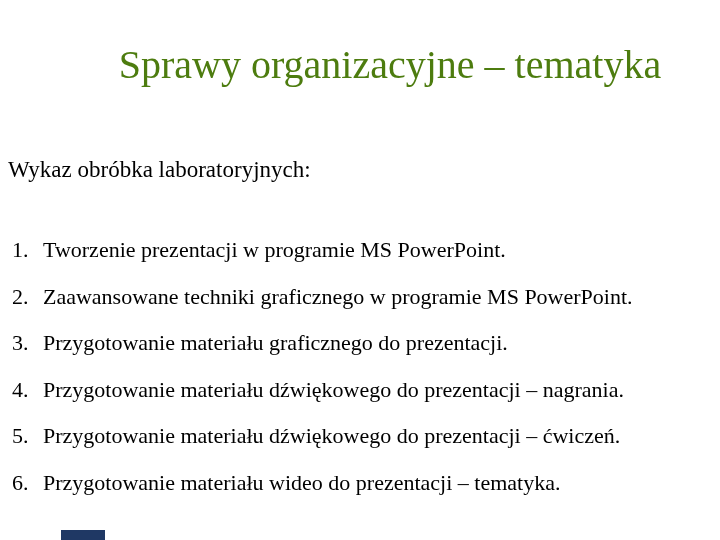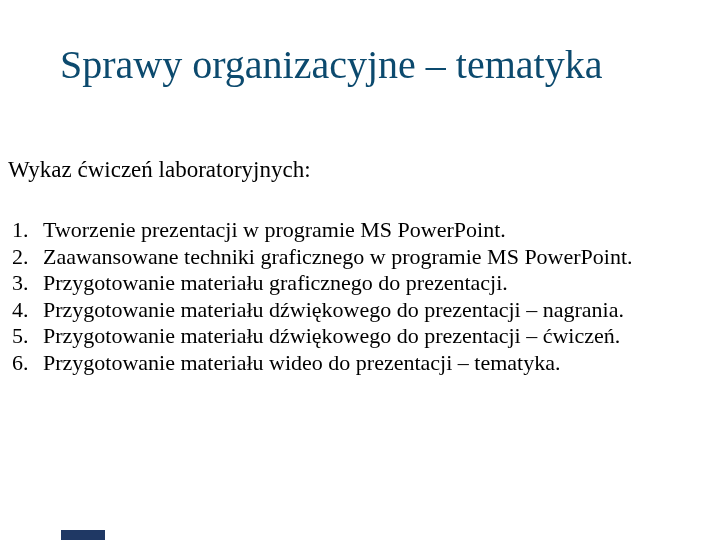--- a/index.html
+++ b/index.html
@@ -13,21 +13,22 @@
     height: 540px;
     background: #ffffff;
     overflow: hidden;
     font-family: "Liberation Serif", "DejaVu Serif", serif;
   }
   .slide-title {
     position: absolute;
     top: 14px;
     left: 60px;
     right: 0;
-    color: #0c4a6e;
+    text-align: center;
+    color: #4d7c0f;
     font-size: 40px;
     line-height: 48px;
     font-weight: normal;
   }
   .slide-title .t-line {
     display: block;
     white-space: nowrap;
   }
   .intro {
     position: absolute;
@@ -51,40 +52,41 @@
     display: flex;
     align-items: baseline;
   }
   .lab-item .num {
     flex: 0 0 31px;
     width: 31px;
   }
   .lab-item .txt {
     flex: 1 1 auto;
     white-space: nowrap;
+    margin-top: 20px;
   }
   .footer-mark {
     position: absolute;
     left: 61px;
     top: 530px;
     width: 44px;
     height: 10px;
     background: #1F3864;
   }
 </style>
 </head>
 <body>
 
 <div class="slide">
 
   <h1 class="slide-title">
     <span class="t-line">Sprawy organizacyjne – tematyka</span>
   </h1>
 
-  <div class="intro">Wykaz ćwiczeń laboratoryjnych:</div>
+  <div class="intro">Wykaz obróbka laboratoryjnych:</div>
 
   <div class="lab-list">
     <div class="lab-item">
       <span class="num">1.</span>
       <span class="txt">Tworzenie prezentacji w programie MS PowerPoint.</span>
     </div>
     <div class="lab-item">
       <span class="num">2.</span>
       <span class="txt">Zaawansowane techniki graficznego w programie MS PowerPoint.</span>
     </div>

